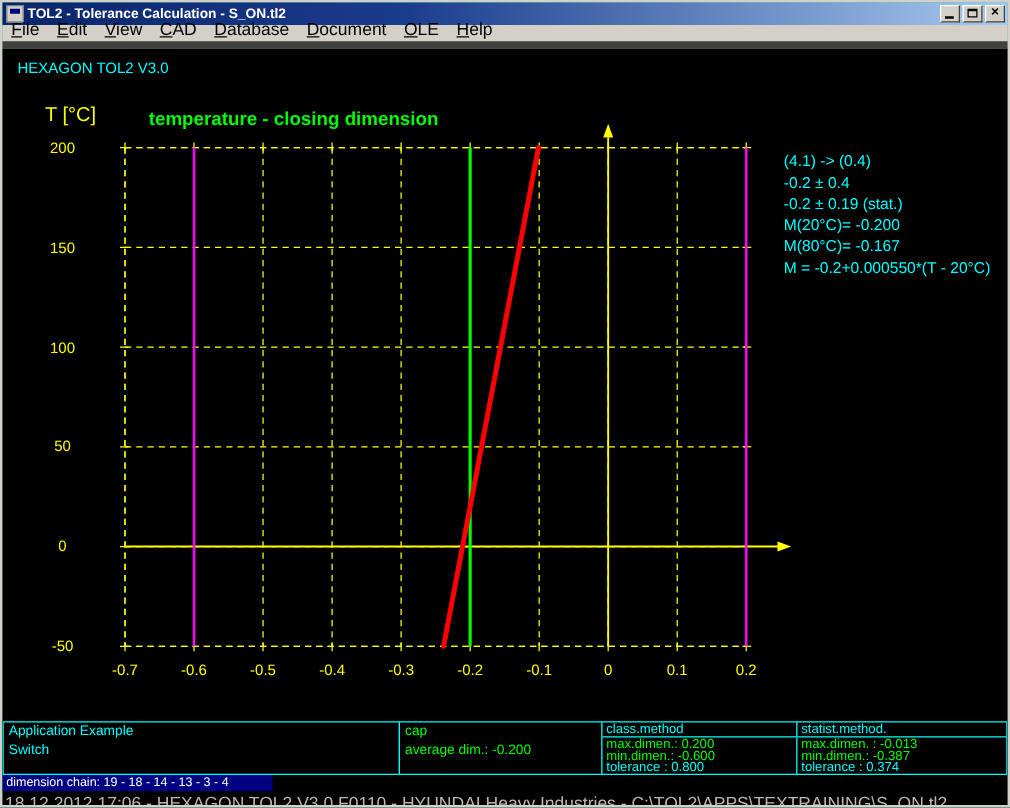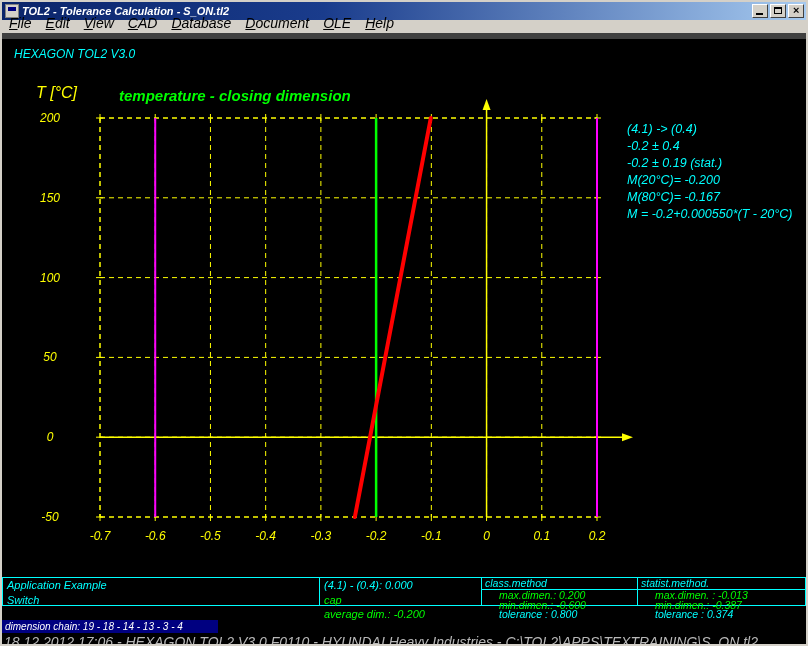--- a/index.html
+++ b/index.html
@@ -1,18 +1,18 @@
 <!DOCTYPE html>
 <html><head>
 <meta charset="utf-8">
 <style>
   *{margin:0;padding:0;box-sizing:border-box;}
   html,body{width:808px;height:646px;}
   body{background:#000;font-family:"Liberation Sans",sans-serif;position:relative;overflow:hidden;}
-  #window{position:absolute;inset:0;border:2px solid #d4d0c8;background:#14b8a6;font-style:italic;}
+  #window{position:absolute;inset:0;border:2px solid #d4d0c8;background:#14b8a6;}
   
   #titlebar{position:absolute;left:0;top:0;right:0;height:18px;
     background:linear-gradient(90deg,#0a246a 0%,#1a3c8c 40%,#a6caf0 100%);
     display:flex;align-items:center;padding:0 2px;}
   #app-icon{width:14px;height:14px;margin:0 3px 0 1px;background:#d4d0c8;border:1px solid #808080;position:relative;flex:0 0 auto;}
   #app-icon::after{content:"";position:absolute;left:2px;top:2px;width:8px;height:4px;background:#000080;}
   #title-text{color:#fff;font-size:11px;font-weight:bold;white-space:nowrap;flex:1;}
   .winbtn{width:16px;height:14px;background:#d4d0c8;border:1px solid;border-color:#fff #404040 #404040 #fff;
     margin-left:2px;position:relative;font-size:11px;line-height:11px;text-align:center;color:#000;font-weight:bold;}
   .glyph-min{position:absolute;left:3px;bottom:2px;width:7px;height:2px;background:#000;}
@@ -27,24 +27,24 @@
   #banner{position:absolute;left:12px;top:8px;color:#00ffff;font-size:12px;}
   #chart-title{position:absolute;left:101px;top:48px;color:#00ff00;font-size:15px;font-weight:bold;margin-left:16px;}
   #y-axis-label{position:absolute;left:34px;top:45px;color:#ffff00;font-size:16px;}
   #chart-svg{position:absolute;left:0;top:0;}
   .tick-label{position:absolute;color:#ffff00;font-size:12px;}
   .tick-label.x{width:40px;text-align:center;}
   .tick-label.y{width:44px;text-align:center;}
   #annotations{position:absolute;left:625px;top:82px;}
   #annotations div{color:#00ffff;font-size:12.5px;line-height:17px;white-space:nowrap;}
   
-  .panel-box{position:absolute;top:538px;height:29px;border:1px solid #00ffff;background:#000;font-size:11px;}
+  .panel-box{position:absolute;top:538px;height:43px;border:1px solid #00ffff;background:#000;font-size:11px;}
   .panel-box .big{padding:1px 4px 0 4px;line-height:13.5px;}
   .panel-header{border-bottom:1px solid #00ffff;height:12px;line-height:11px;padding:0 3px;font-size:10.5px;color:#00ffff;}
-  .panel-vals{padding:1px 3px;font-size:10.5px;line-height:9.6px;margin-left:14px;}
+  .panel-vals{padding:1px 3px;font-size:10.5px;line-height:9.6px;}
   .cyan{color:#00ffff;} .green{color:#00ff00;}
   #panel-project{left:0;width:318px;}
   #panel-result{left:317px;width:163px;}
   #panel-class{left:479px;width:157px;}
   #panel-statist{left:635px;width:169px;}
   
   #dim-chain{position:absolute;left:0;top:581px;width:216px;height:13px;background:#000080;color:#fff;
     font-size:10px;line-height:13px;padding-left:3px;white-space:nowrap;overflow:hidden;}
   #file-info{position:absolute;left:2px;top:595px;color:#b8b8b8;font-size:14px;white-space:nowrap;}
 </style>
@@ -169,21 +169,20 @@
         <div>M(80°C)= -0.167</div>
         <div>M = -0.2+0.000550*(T - 20°C)</div>
       </div>
 
     <div class="panel-box" id="panel-project">
       <div class="big cyan">Application Example</div>
       <div class="big cyan">Switch</div>
     </div>
 
     <div class="panel-box" id="panel-result">
-      <div class="big cyan">(4.1) - (0.4): 0.000</div>
       <div class="big green">cap</div>
       <div class="big green">average dim.: -0.200</div>
     </div>
 
     <div class="panel-box" id="panel-class">
       <div class="panel-header">class.method</div>
       <div class="panel-vals">
         <div class="green">max.dimen.: 0.200</div>
         <div class="green">min.dimen.: -0.600</div>
         <div class="cyan">tolerance : 0.800</div>

